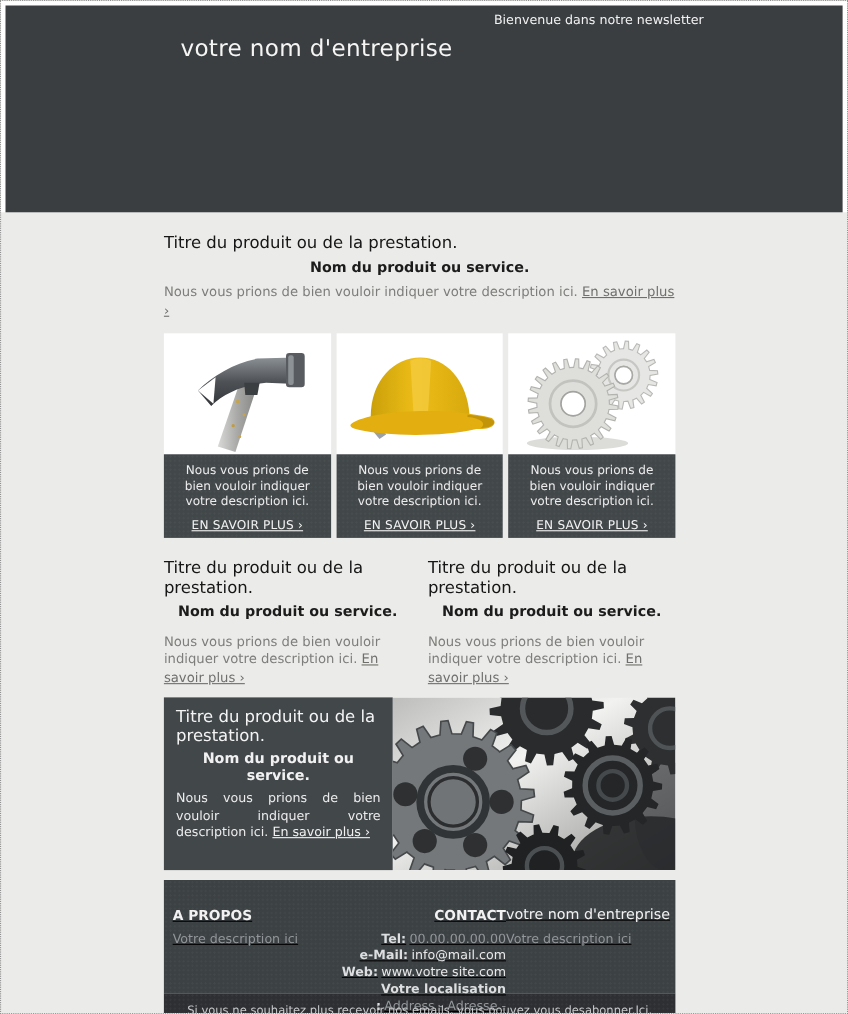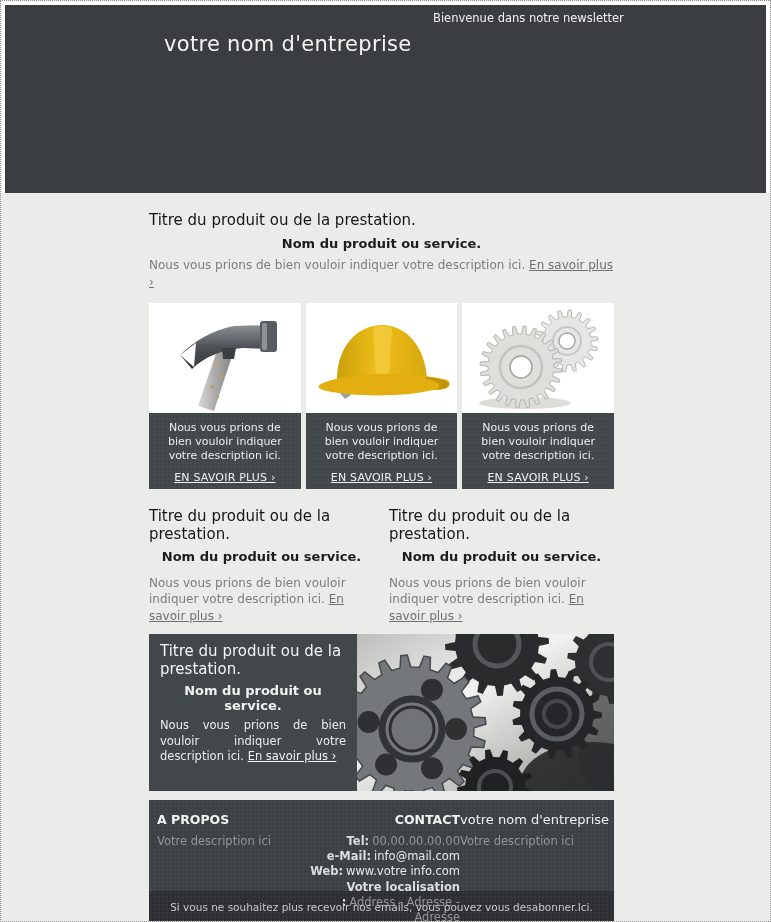--- a/index.html
+++ b/index.html
@@ -1,19 +1,19 @@
 <!DOCTYPE html>
 <html><head>
 <meta charset="utf-8">
 <style>
   html,body{margin:0;padding:0;background:#fff;font-family:"DejaVu Sans","Liberation Sans",sans-serif;}
   .page{position:relative;width:771px;height:922px;box-sizing:border-box;border:1px dotted #8f8f8f;background:#ebebe9;overflow:hidden;}
   .header-wrap{background:#fff;padding:4px 4px 0 4px;}
   .header{position:relative;height:188px;background:#3a3e41;}
-  .welcome{position:absolute;left:428px;top:6px;color:#f2f2f2;font-size:11.5px;}
+  .welcome{position:absolute;left:444px;top:6px;color:#f2f2f2;font-size:11.5px;}
   .company{position:absolute;left:159px;top:27px;color:#f5f5f4;font-size:21px;letter-spacing:.3px;}
   .page-body{position:relative;}
   .content{position:relative;width:465px;margin-left:148px;}
   .sec1{padding-top:18px;}
   .h-title{font-size:15px;color:#161616;margin:0 0 7px 0;font-weight:500;line-height:1.2;}
   .h-sub{font-size:13px;color:#1c1c1c;font-weight:bold;margin:0 0 6px 0;text-align:center;}
   .desc{font-size:12px;color:#7d7d7b;line-height:1.4;margin:0;}
   .desc a,.g-link{color:#6f6f6d;text-decoration:underline;cursor:pointer;}
   .cards{display:flex;gap:5px;margin-top:12px;position:relative;}
   .card{flex:1;display:flex;flex-direction:column;}
@@ -26,22 +26,22 @@
   .col{width:225px;}
   .col .h-title{margin-bottom:6px;}
   .col .h-sub{margin-bottom:11px;}
   .feature{display:flex;margin-top:9px;height:157px;}
   .feat-left{width:208px;background:#42474a;color:#fff;padding:8px 11px 0 11px;box-sizing:border-box;}
   .feat-left .h-title{color:#f4f4f4;margin-bottom:5px;}
   .feat-left .h-sub{color:#f1f1f1;margin-bottom:5px;}
   .feat-desc{font-size:11.5px;color:#ececec;line-height:1.35;text-align:justify;margin:0;}
   .feat-desc a{color:#f2f2f2;text-decoration:underline;cursor:pointer;}
   .feat-img{flex:1;overflow:hidden;}
-  .footer{display:flex;margin-top:9px;background:#3c4144;padding:12px 0 0 8px;height:79px;box-sizing:content-box;
-    background-image:radial-gradient(rgba(255,255,255,.03) 1px,transparent 1px);background-size:4px 4px;}
+  .footer{display:flex;margin-top:9px;background:#3c4144;padding:24px 0 0 8px;height:79px;box-sizing:content-box;
+    background-image:radial-gradient(rgba(255,255,255,.03) 1px,transparent 1px);background-size:4px 4px;text-decoration:underline;}
   .f-col1{width:152px;}
   .f-col2{width:151px;text-align:right;}
   .f-col3{flex:1;}
   .f-head{color:#f2f2f2;font-size:12.5px;font-weight:bold;margin:0 0 7px 0;}
   .f-head-light{color:#f2f2f2;font-size:13px;font-weight:500;margin:0 0 7px 0;}
   .f-gray{color:#93969a;font-size:11.5px;}
   .f-line{font-size:11.5px;line-height:1.32;color:#93969a;}
   .f-label{font-weight:bold;color:#dcdedf;margin-right:3px;}
   .f-white{color:#e9e9e9;}
   .legal{background:#2d2f32;height:44px;text-align:center;color:#c7c9cb;font-size:10.5px;line-height:1.55;padding-top:8px;box-sizing:border-box;
@@ -200,21 +200,21 @@
 
       <div class="footer">
         <div class="f-col1">
           <p class="f-head">A PROPOS</p>
           <div class="f-gray">Votre description ici</div>
         </div>
         <div class="f-col2">
           <p class="f-head">CONTACT</p>
           <div class="f-line"><span class="f-label">Tel:</span><span>00.00.00.00.00</span></div>
           <div class="f-line"><span class="f-label">e-Mail:</span><span class="f-white">info@mail.com</span></div>
-          <div class="f-line"><span class="f-label">Web:</span><span class="f-white">www.votre info.com</span></div>
+          <div class="f-line"><span class="f-label">Web:</span><span class="f-white">www.votre site.com</span></div>
           <div class="f-line"><span class="f-label">Votre localisation :</span><span>Address - Adresse - Adresse</span></div>
         </div>
         <div class="f-col3">
           <p class="f-head-light">votre nom d'entreprise</p>
           <div class="f-gray">Votre description ici</div>
         </div>
       </div>
 
       <div class="legal">
         <div>Si vous ne souhaitez plus recevoir nos emails, vous pouvez vous desabonner.Ici.</div>

